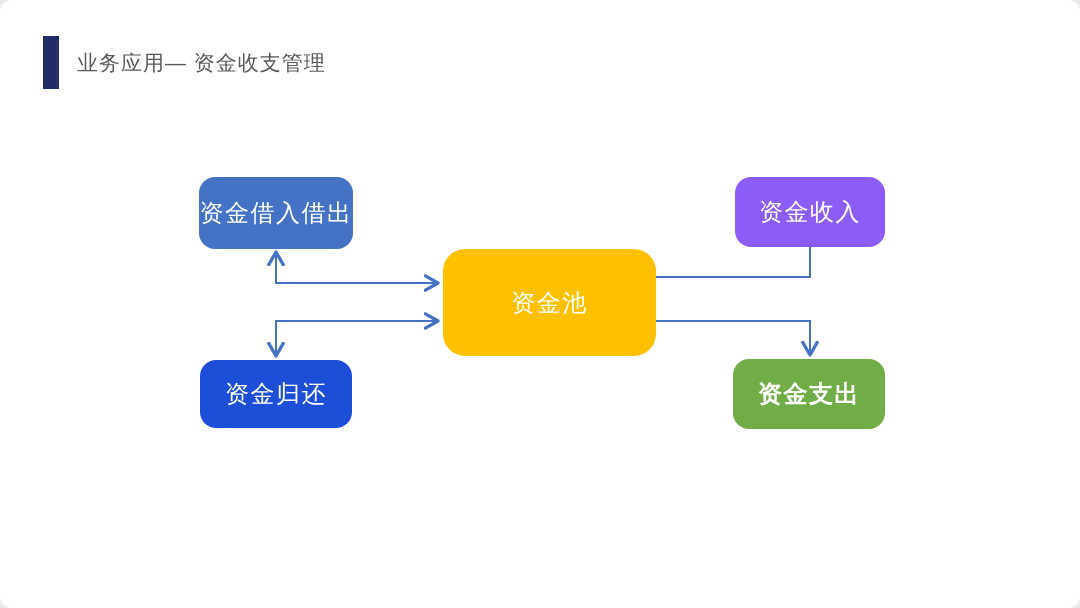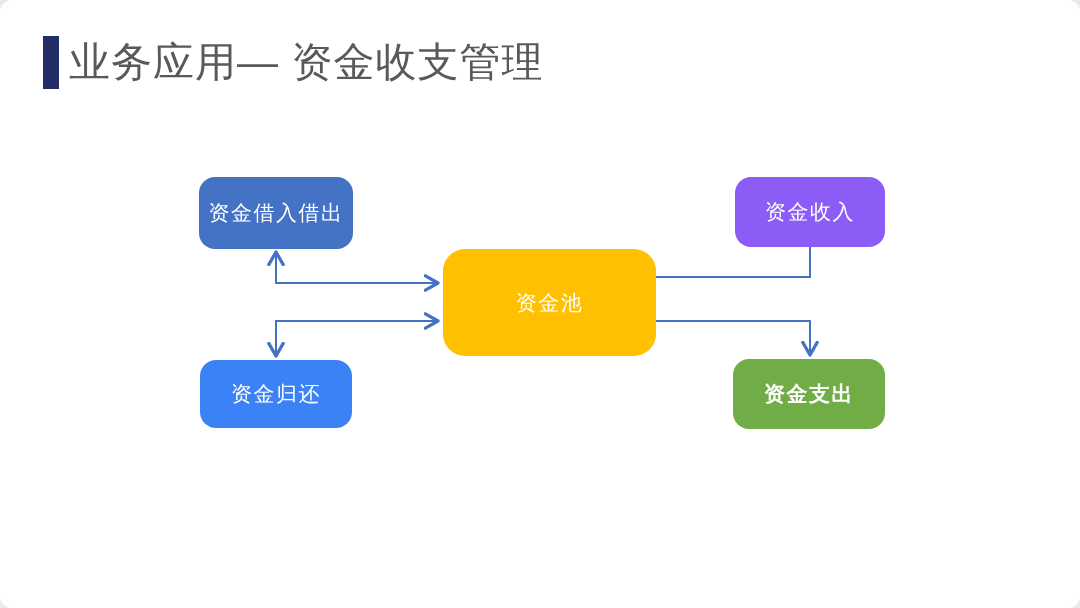--- a/index.html
+++ b/index.html
@@ -28,22 +28,22 @@
     height: 53px;
   }
   .accent-bar {
     width: 16px;
     height: 53px;
     background: #222C66;
     margin-right: 10px;
     flex: 0 0 auto;
   }
   .slide-title {
-    margin: 0;
-    font-size: 41px;
+    margin: 8px;
+    font-size: 21px;
     font-weight: 400;
     color: #595959;
     letter-spacing: 1px;
     white-space: nowrap;
     line-height: 1.1;
     text-align: center;
   }
   .canvas {
     position: absolute;
     left: 0;
@@ -61,21 +61,21 @@
     fill: none;
     stroke: #4472C4;
     stroke-width: 2;
   }
   .node {
     position: absolute;
     display: flex;
     align-items: center;
     justify-content: center;
     color: #ffffff;
-    font-size: 21px;
+    font-size: 24px;
     letter-spacing: 1.5px;
     border-radius: 16px;
     box-sizing: border-box;
   }
   .node-borrow  { left: 199px; top: 177px; width: 154px; height: 72px; background: #4472C4; }
   .node-income  { left: 735px; top: 177px; width: 150px; height: 70px; background: #ED7D31; }
   .node-pool    { left: 443px; top: 249px; width: 213px; height: 107px; background: #FFC000; border-radius: 22px; }
   .node-repay   { left: 200px; top: 360px; width: 152px; height: 68px; background: #ED7D31; }
   .node-expense { left: 733px; top: 359px; width: 152px; height: 70px; background: #70AD47; font-weight: bold; }
 </style>
@@ -108,21 +108,21 @@
     </div>
 
     <div class="node node-income" style="background-color: #8b5cf6;">
       <span>资金收入</span>
     </div>
 
     <div class="node node-pool" style="background-color: rgb(255, 192, 0);">
       <span>资金池</span>
     </div>
 
-    <div class="node node-repay" style="background-color: #3b82f6;">
+    <div class="node node-repay" style="background-color: #1d4ed8;">
       <span>资金归还</span>
     </div>
 
     <div class="node node-expense" style="background-color: rgb(112, 173, 71);">
       <span>资金支出</span>
     </div>
 
   </div>
 </div>
 

